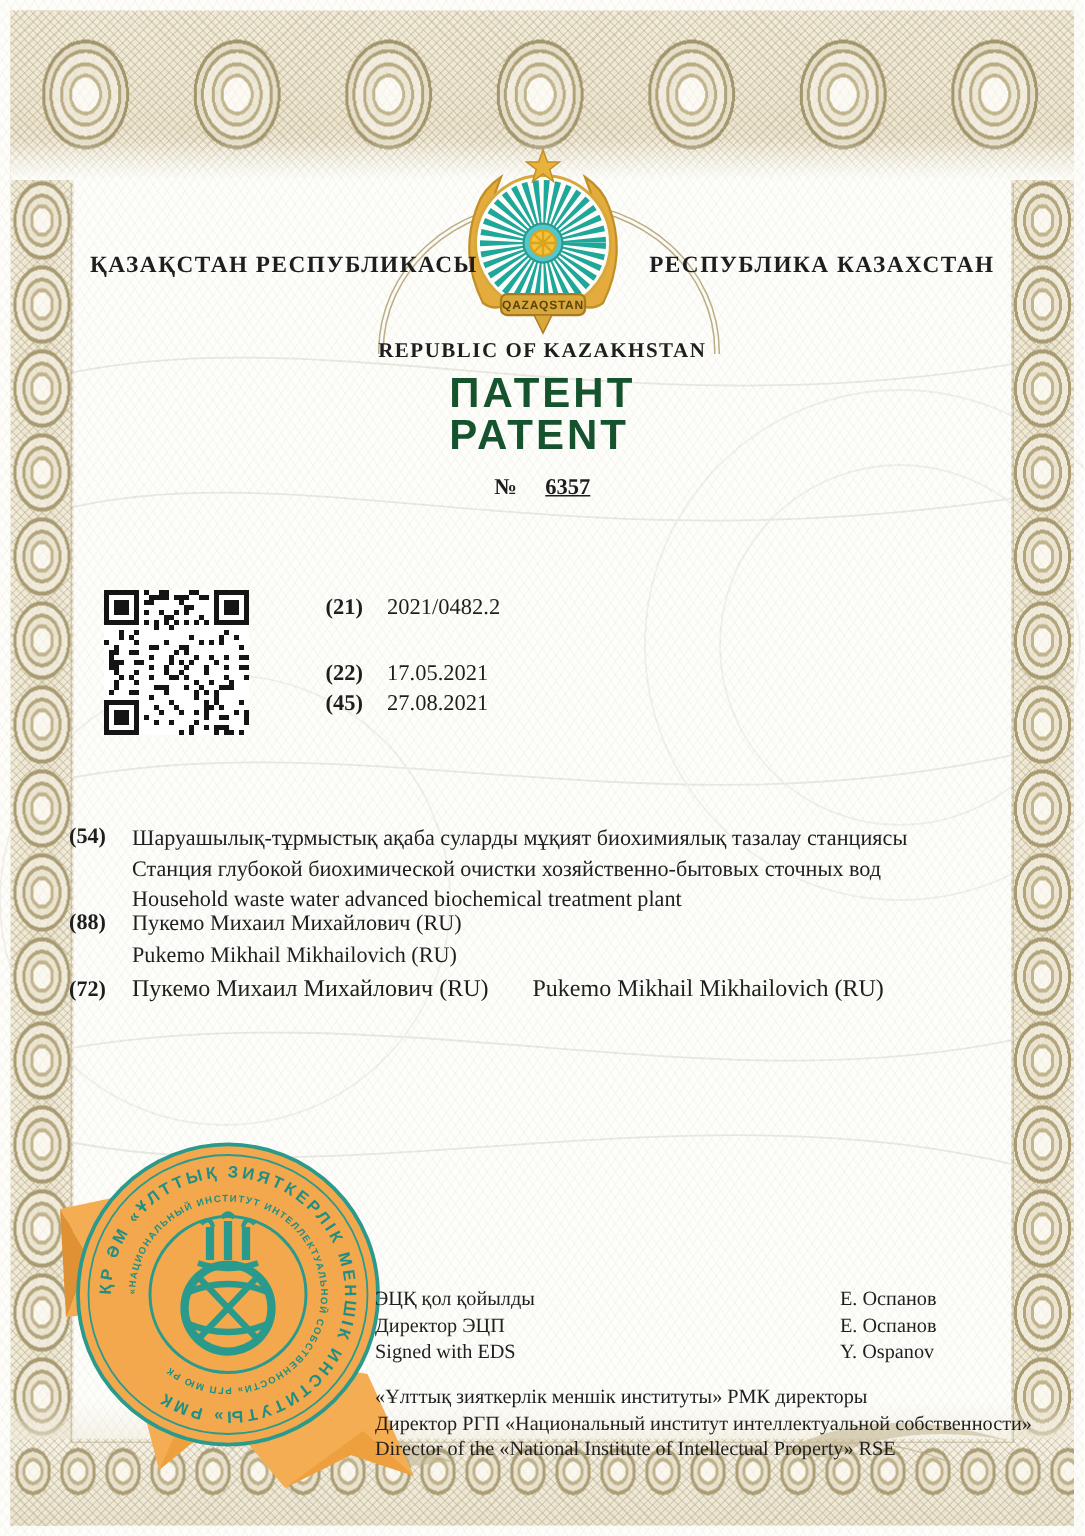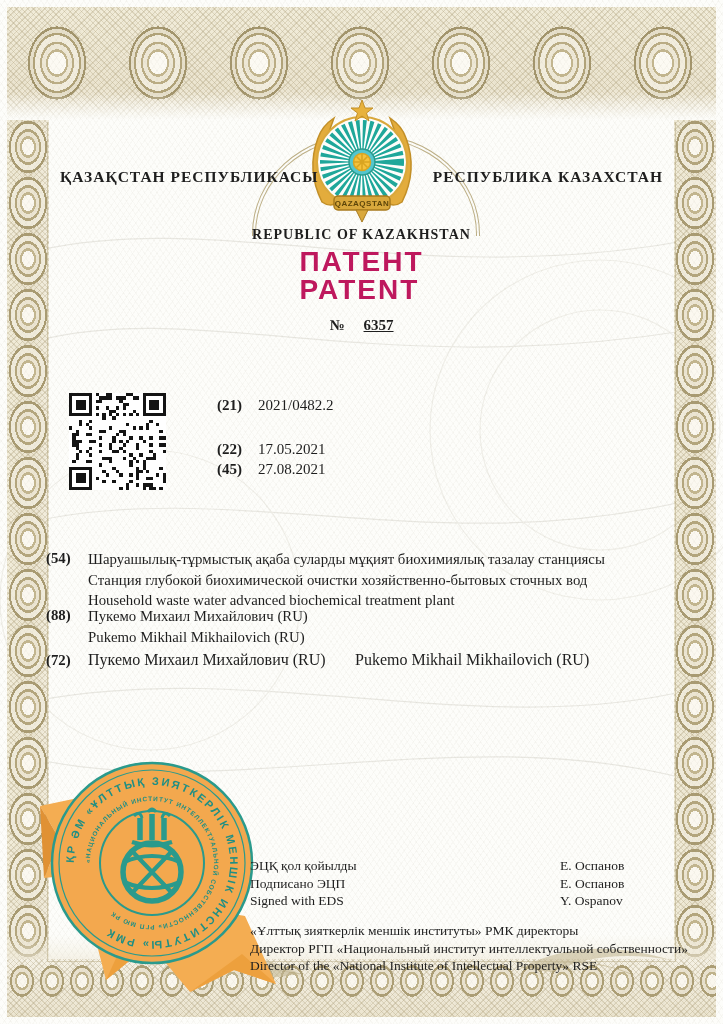--- a/index.html
+++ b/index.html
@@ -57,21 +57,21 @@
     background:#fdfdfa;border:4px double #bcae84;border-bottom:none;
     border-radius:110px 110px 0 0/100px 100px 0 0;}
   .emblem{position:absolute;left:300px;top:98px;z-index:3;}
   
   .abs{position:absolute;z-index:4;}
   .hdr{font-weight:bold;font-size:15.5px;letter-spacing:1px;}
   .hdr-en{font-weight:bold;font-size:14px;letter-spacing:1px;text-align:center;left:0;right:0;}
   .patent-wrap{left:0;right:0;text-align:center;}
   .patent-big{display:inline-block;text-align:left;
     font-family:"Liberation Sans","DejaVu Sans",sans-serif;font-weight:bold;
-    font-size:28px;line-height:28px;color:#be185d;letter-spacing:2px;}
+    font-size:28px;line-height:28px;color:#14532d;letter-spacing:2px;}
   .number{left:0;right:0;text-align:center;font-weight:bold;font-size:15px;}
   .number .u{text-decoration:underline;margin-left:19px;}
   .subtitle{left:0;right:0;text-align:center;font-weight:bold;font-size:15px;letter-spacing:.2px;}
   .frow{display:flex;gap:16px;font-size:15px;}
   .fcode{font-weight:bold;}
   .body-lines div{font-size:14.8px;line-height:20.5px;}
   .blk-code{font-weight:bold;font-size:14.8px;}
   .sig div{font-size:13.5px;line-height:17.5px;}
   .qr{position:absolute;left:69px;top:393px;z-index:4;}
   .seal-svg{position:absolute;left:30px;top:748px;z-index:3;}
@@ -224,21 +224,21 @@
       <path d="M102 94 Q122 101 142 94" stroke-width="4"></path>
       <circle cx="122" cy="124" r="29" stroke-width="5.5"></circle>
       <path d="M94 114 Q122 102 150 114" stroke-width="4.2"></path>
       <path d="M94 134 Q122 146 150 134" stroke-width="4.2"></path>
       <path d="M102 103 L142 145 M142 103 L102 145" stroke-width="4.2"></path>
     </g>
   </svg>
 
   <div class="abs sig" style="left:250px;top:857px">
     <div>ЭЦҚ қол қойылды</div>
-    <div>Подписано ЭЦП</div>
+    <div>Директор ЭЦП</div>
     <div>Signed with EDS</div>
   </div>
   <div class="abs sig" style="left:560px;top:857px">
     <div>Е. Оспанов</div>
     <div>Е. Оспанов</div>
     <div>Y. Ospanov</div>
   </div>
 
   <div class="abs sig" style="left:250px;top:922px">
     <div>«Ұлттық зияткерлік меншік институты» РМК директоры</div>

